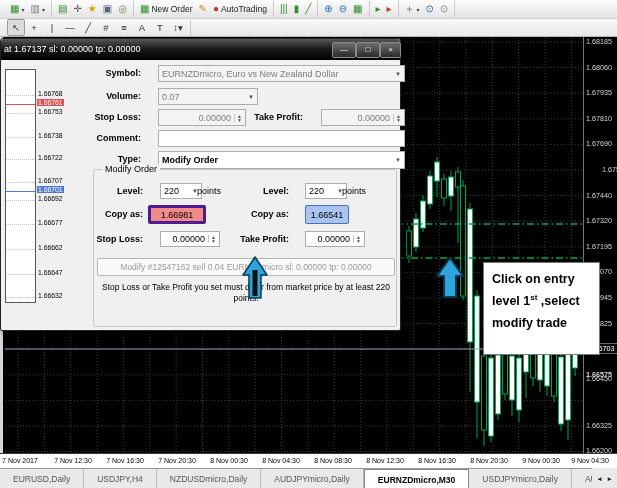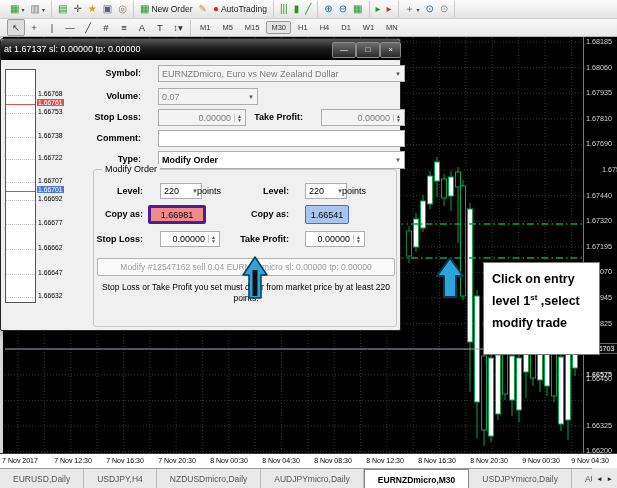--- a/index.html
+++ b/index.html
@@ -176,31 +176,20 @@
         <div class="tool-btn active">↖</div>
         <div class="tool-btn">+</div>
         <div class="tool-btn">|</div>
         <div class="tool-btn">—</div>
         <div class="tool-btn">╱</div>
         <div class="tool-btn">#</div>
         <div class="tool-btn">≡</div>
         <div class="tool-btn">A</div>
         <div class="tool-btn">T</div>
         <div class="tool-btn">↕<span class="caret">▾</span></div>
-      </div>
-      <div class="tbgroup" style="border-right: none;">
-        <div class="tf-btn">M1</div>
-        <div class="tf-btn">M5</div>
-        <div class="tf-btn">M15</div>
-        <div class="tf-btn active">M30</div>
-        <div class="tf-btn">H1</div>
-        <div class="tf-btn">H4</div>
-        <div class="tf-btn">D1</div>
-        <div class="tf-btn">W1</div>
-        <div class="tf-btn">MN</div>
       </div>
     </div>
 
   <div id="chart-area">
       <div class="ledge"></div>
     </div>
   <svg id="chart-svg" class="layer" viewBox="0 37 617 431">
       <line x1="18" y1="37" x2="18" y2="453" stroke="#2d3c3c" stroke-width="1" stroke-dasharray="1,2"></line>
       <line x1="44.35" y1="37" x2="44.35" y2="453" stroke="#2d3c3c" stroke-width="1" stroke-dasharray="1,2"></line>
       <line x1="70.7" y1="37" x2="70.7" y2="453" stroke="#2d3c3c" stroke-width="1" stroke-dasharray="1,2"></line>

